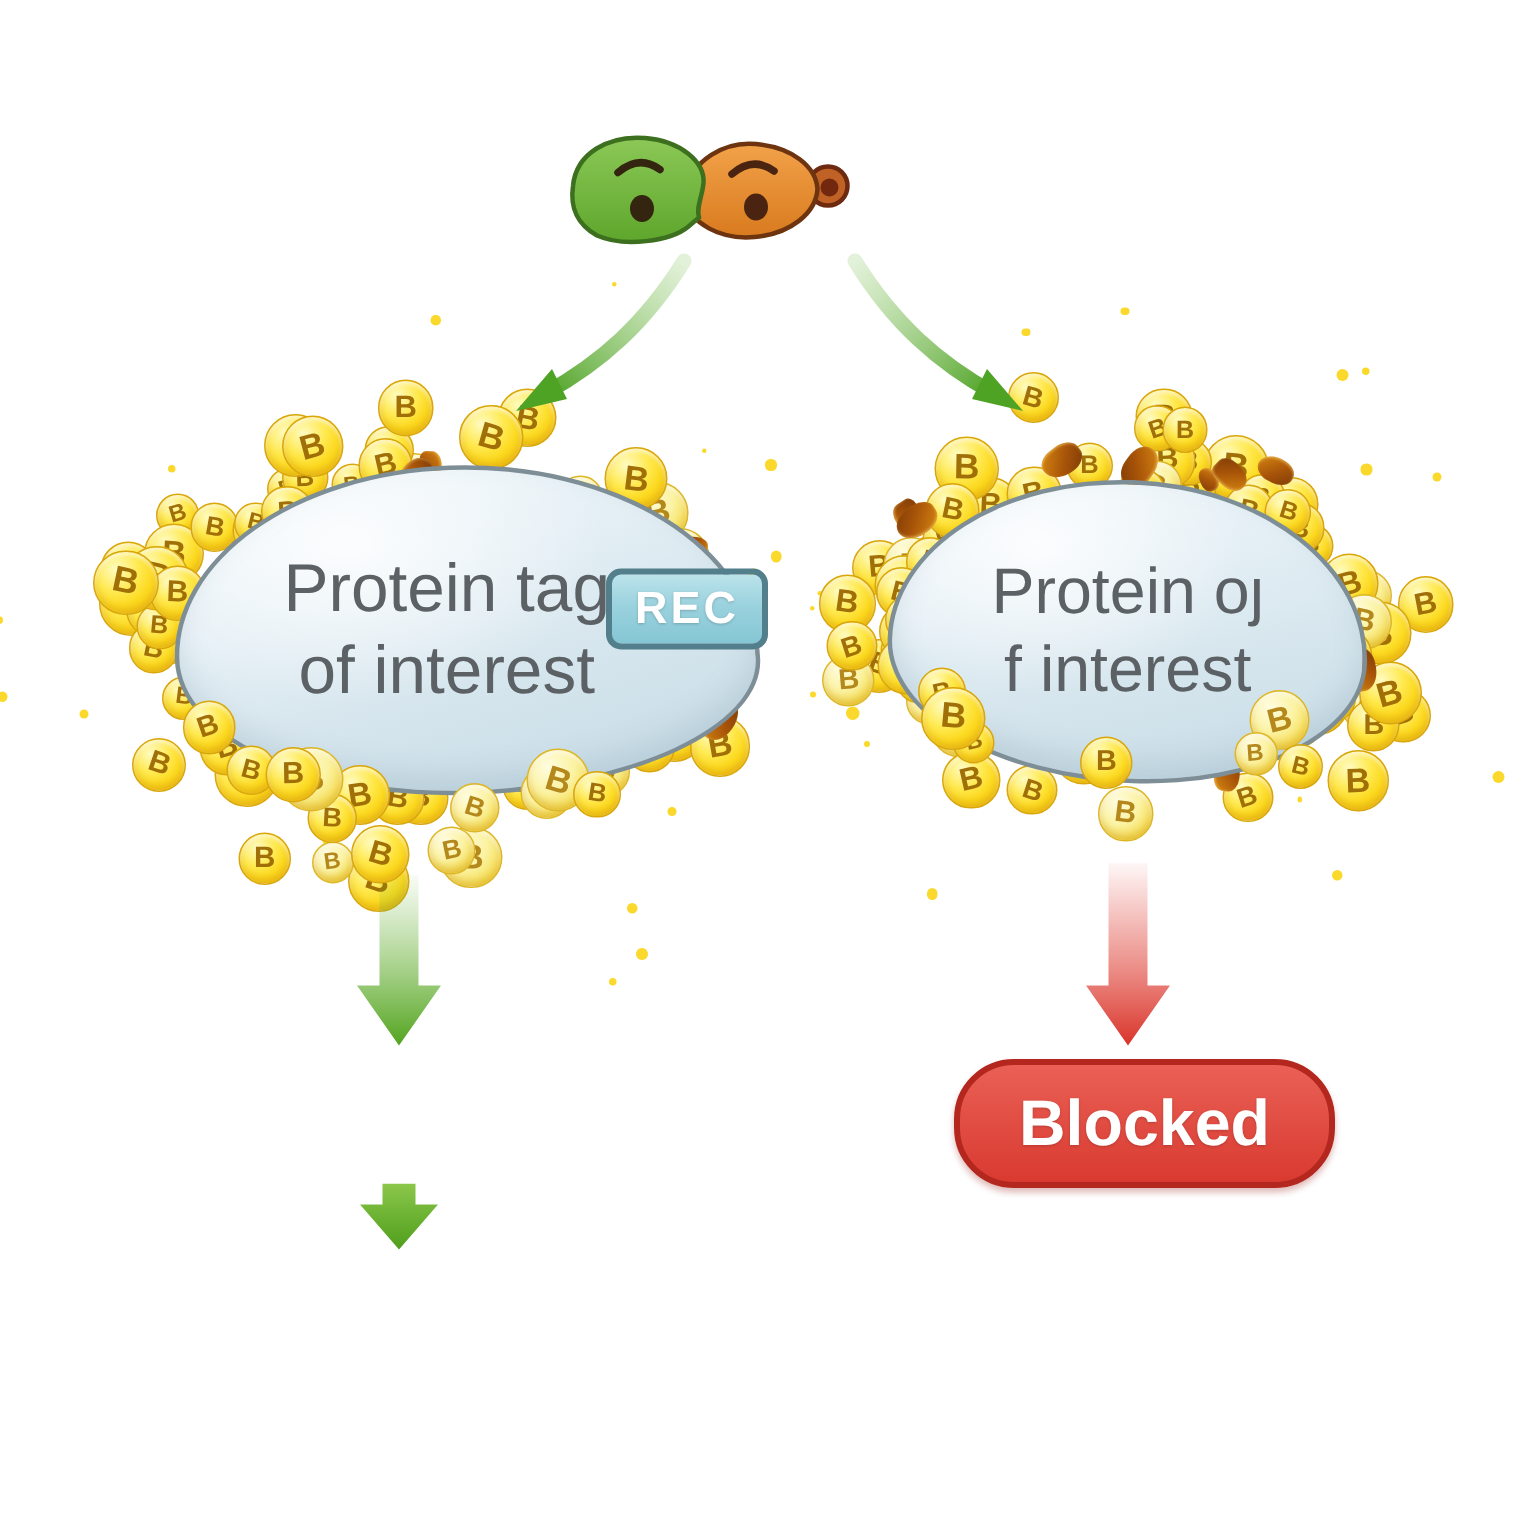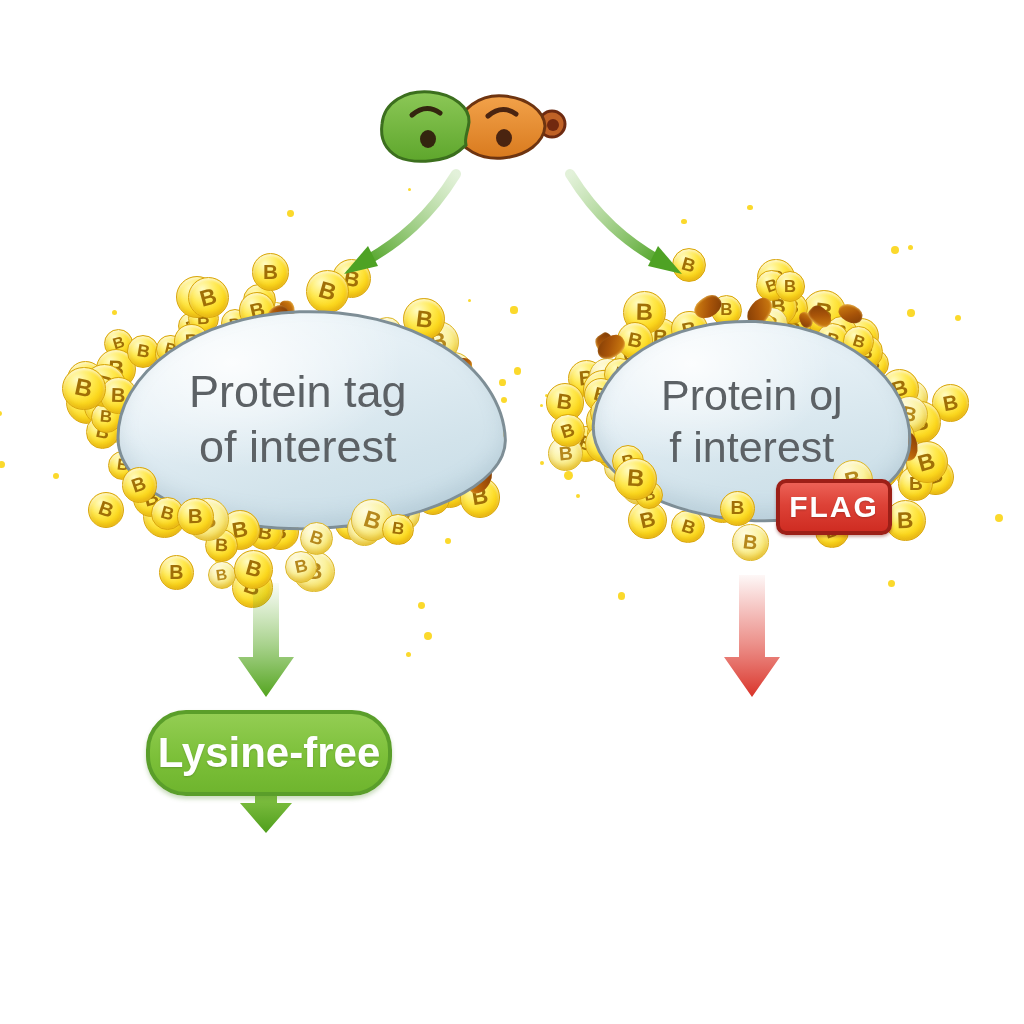--- a/index.html
+++ b/index.html
@@ -665,21 +665,21 @@
     </div>
   </div>
 
   <div class="blob blob-right">
     <div class="blob-text">
       <div>Protein oȷ</div>
       <div>f interest</div>
     </div>
   </div>
 
-  <div class="badge badge-flag">FLAG</div>
+  <div class="badge badge-rec">REC</div>
 
   <svg class="abs" style="left:236px;top:583px;z-index:8;" width="60" height="118" viewBox="0 0 60 118">
     <defs>
         <linearGradient id="gdl" x1="0" y1="0" x2="0" y2="1">
       <stop offset="0" stop-color="#6eb43c" stop-opacity="0.04"></stop>
       <stop offset="0.55" stop-color="#5fac2c" stop-opacity="0.55"></stop>
       <stop offset="1" stop-color="#53a41f"></stop>
         </linearGradient>
       </defs>
     <polygon points="17,0 43,0 43,74 58,74 30,114 2,74 17,74" fill="url(#gdl)"></polygon>
@@ -688,21 +688,21 @@
     <defs>
         <linearGradient id="gdr" x1="0" y1="0" x2="0" y2="1">
       <stop offset="0" stop-color="#e0463c" stop-opacity="0.04"></stop>
       <stop offset="0.55" stop-color="#e04b41" stop-opacity="0.6"></stop>
       <stop offset="1" stop-color="#d93329"></stop>
         </linearGradient>
       </defs>
     <polygon points="17,0 43,0 43,82 58,82 30,122 2,82 17,82" fill="url(#gdr)"></polygon>
   </svg>
 
-  <div class="pill pill-green">Lysine-free</div>
+  <div class="pill pill-red">Blocked</div>
 
   <svg class="abs" style="left:238px;top:789px;z-index:8;" width="56" height="46" viewBox="0 0 56 46">
     <defs>
         <linearGradient id="gsm" x1="0" y1="0" x2="0" y2="1">
       <stop offset="0" stop-color="#8bc74a"></stop>
           <stop offset="1" stop-color="#4f9e1c"></stop>
         </linearGradient>
       </defs>
     <polygon points="17,0 39,0 39,14 54,14 28,44 2,14 17,14" fill="url(#gsm)"></polygon>
   </svg>

